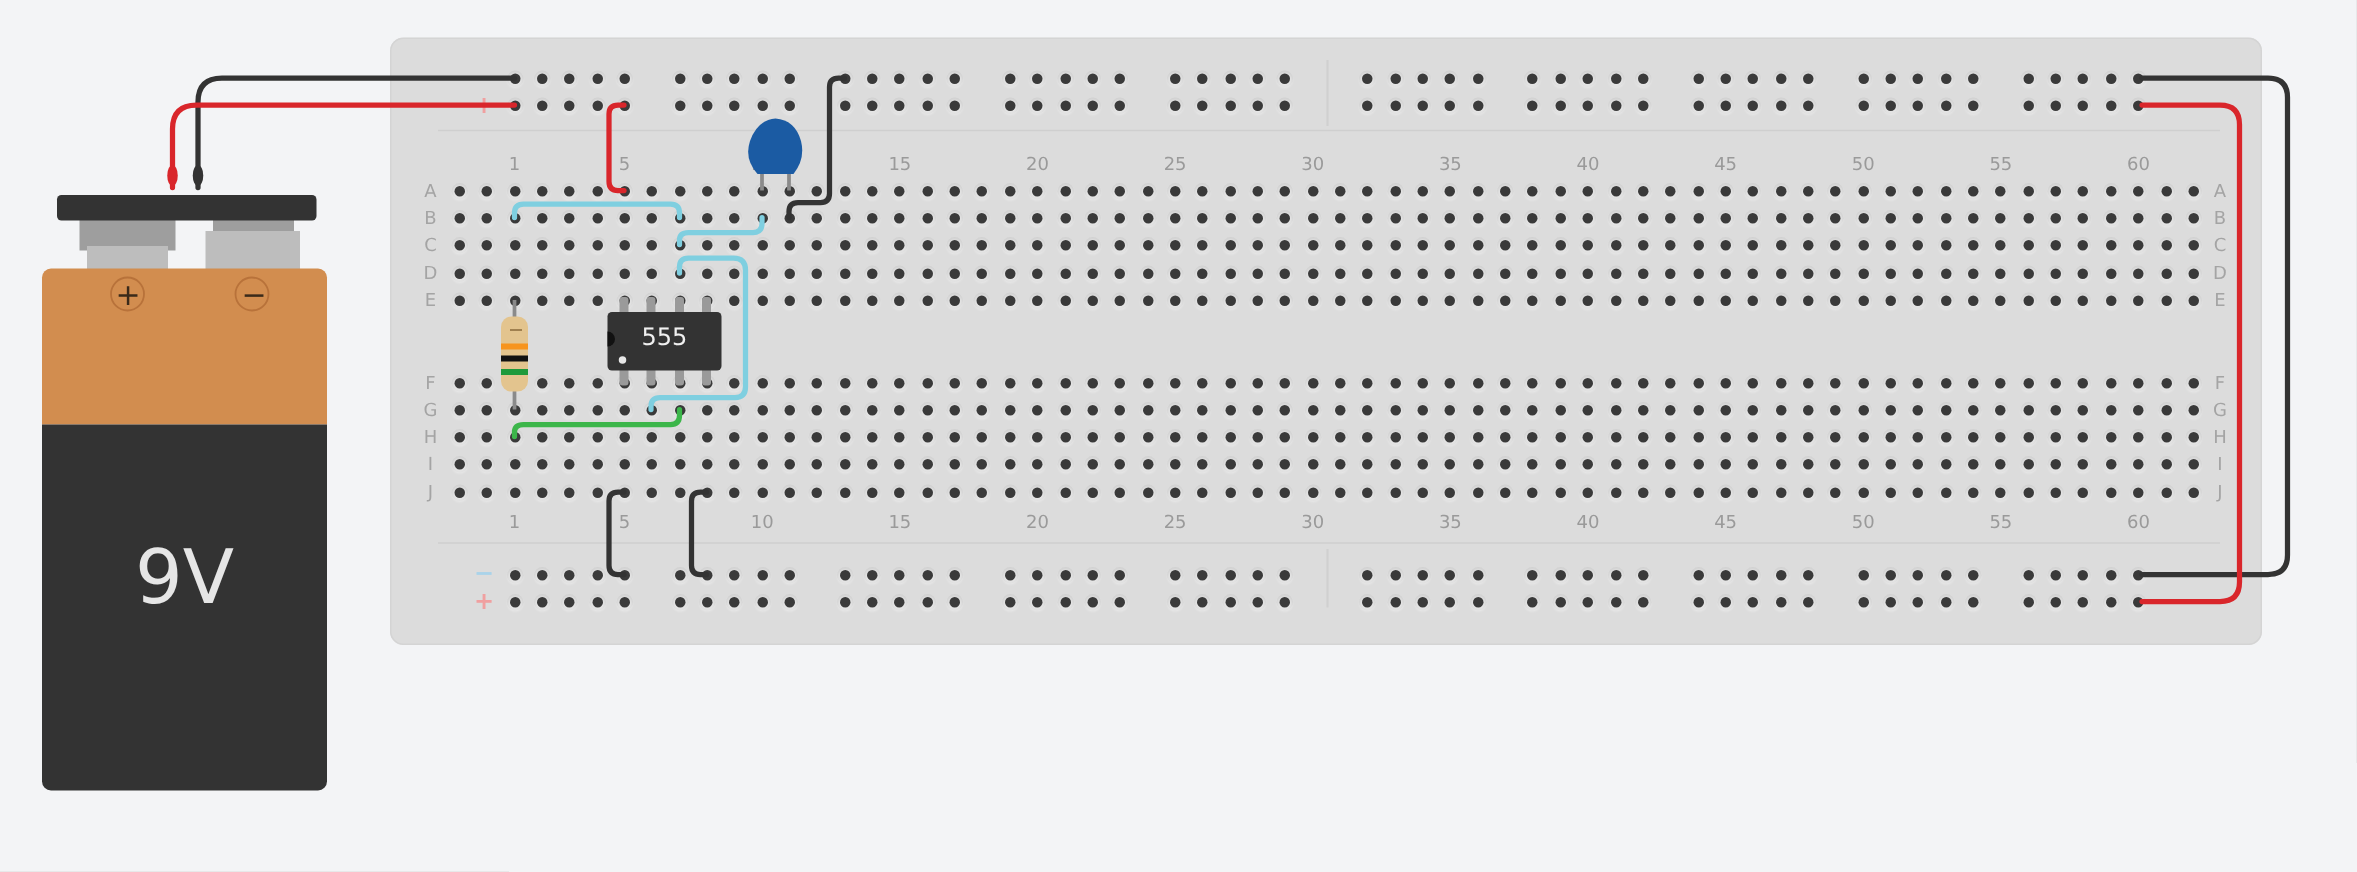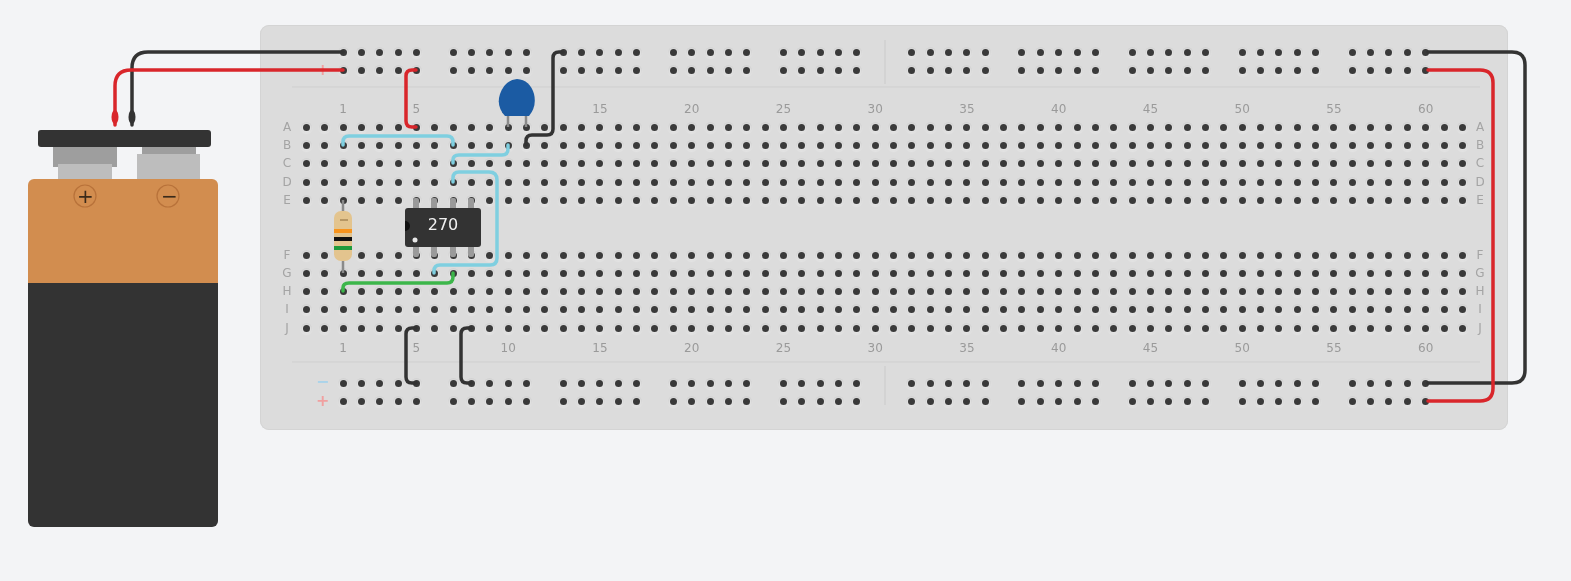--- a/index.html
+++ b/index.html
@@ -933,20 +933,21 @@
     <rect x="142" y="145" width="54" height="10" fill="#9e9e9e"></rect>
     <rect x="137" y="154" width="63" height="26" fill="#bdbdbd"></rect>
     <rect x="38" y="130" width="173" height="17" rx="3" fill="#333333"></rect>
     <path d="M28 185 a6 6 0 0 1 6 -6 h178 a6 6 0 0 1 6 6 V283 H28 Z" fill="#d28d4f"></path>
     <path d="M28 283 H218 V521 a6 6 0 0 1 -6 6 H34 a6 6 0 0 1 -6 -6 Z" fill="#333333"></path>
     <circle cx="85" cy="196" r="11" fill="none" stroke="#b8723a" stroke-width="1.2"></circle>
     <circle cx="168" cy="196" r="11" fill="none" stroke="#b8723a" stroke-width="1.2"></circle>
   </svg>
   <div class="railmark" style="left:77px;top:186px;font-size:20px;line-height:20px;color:#3a2a1a;font-weight:normal;">+</div>
   <div class="railmark" style="left:161px;top:186px;font-size:20px;line-height:20px;color:#3a2a1a;font-weight:normal;">−</div>
+  <div class="bat-label">9V</div>
 
   <svg width="1571" height="581">
 
     <g>
       <path d="M132 125 V68 Q132 52 148 52 H343" fill="none" stroke="#333" stroke-width="3.5" stroke-linecap="round"></path>
       <ellipse cx="132" cy="117" rx="3.5" ry="7" fill="#333"></ellipse>
     </g>
     <g>
       <path d="M115 125 V86 Q115 70 131 70 H343" fill="none" stroke="#d9262b" stroke-width="3.5" stroke-linecap="round"></path>
       <ellipse cx="115" cy="117" rx="3.5" ry="7" fill="#d9262b"></ellipse>
@@ -992,14 +993,14 @@
         <rect x="413" y="245" width="6" height="12" rx="2"></rect>
         <rect x="431" y="245" width="6" height="12" rx="2"></rect>
         <rect x="450" y="245" width="6" height="12" rx="2"></rect>
         <rect x="468" y="245" width="6" height="12" rx="2"></rect>
       </g>
       <rect x="405" y="208" width="76" height="39" rx="3" fill="#333333"></rect>
       <path d="M405 221 a5 5 0 0 1 0 10 Z" fill="#111"></path>
       <circle cx="415" cy="240" r="2.5" fill="#e8e8e8"></circle>
     </g>
   </svg>
-  <div class="chip-label">270</div>
+  <div class="chip-label">555</div>
 </div>
 
 </body></html>

